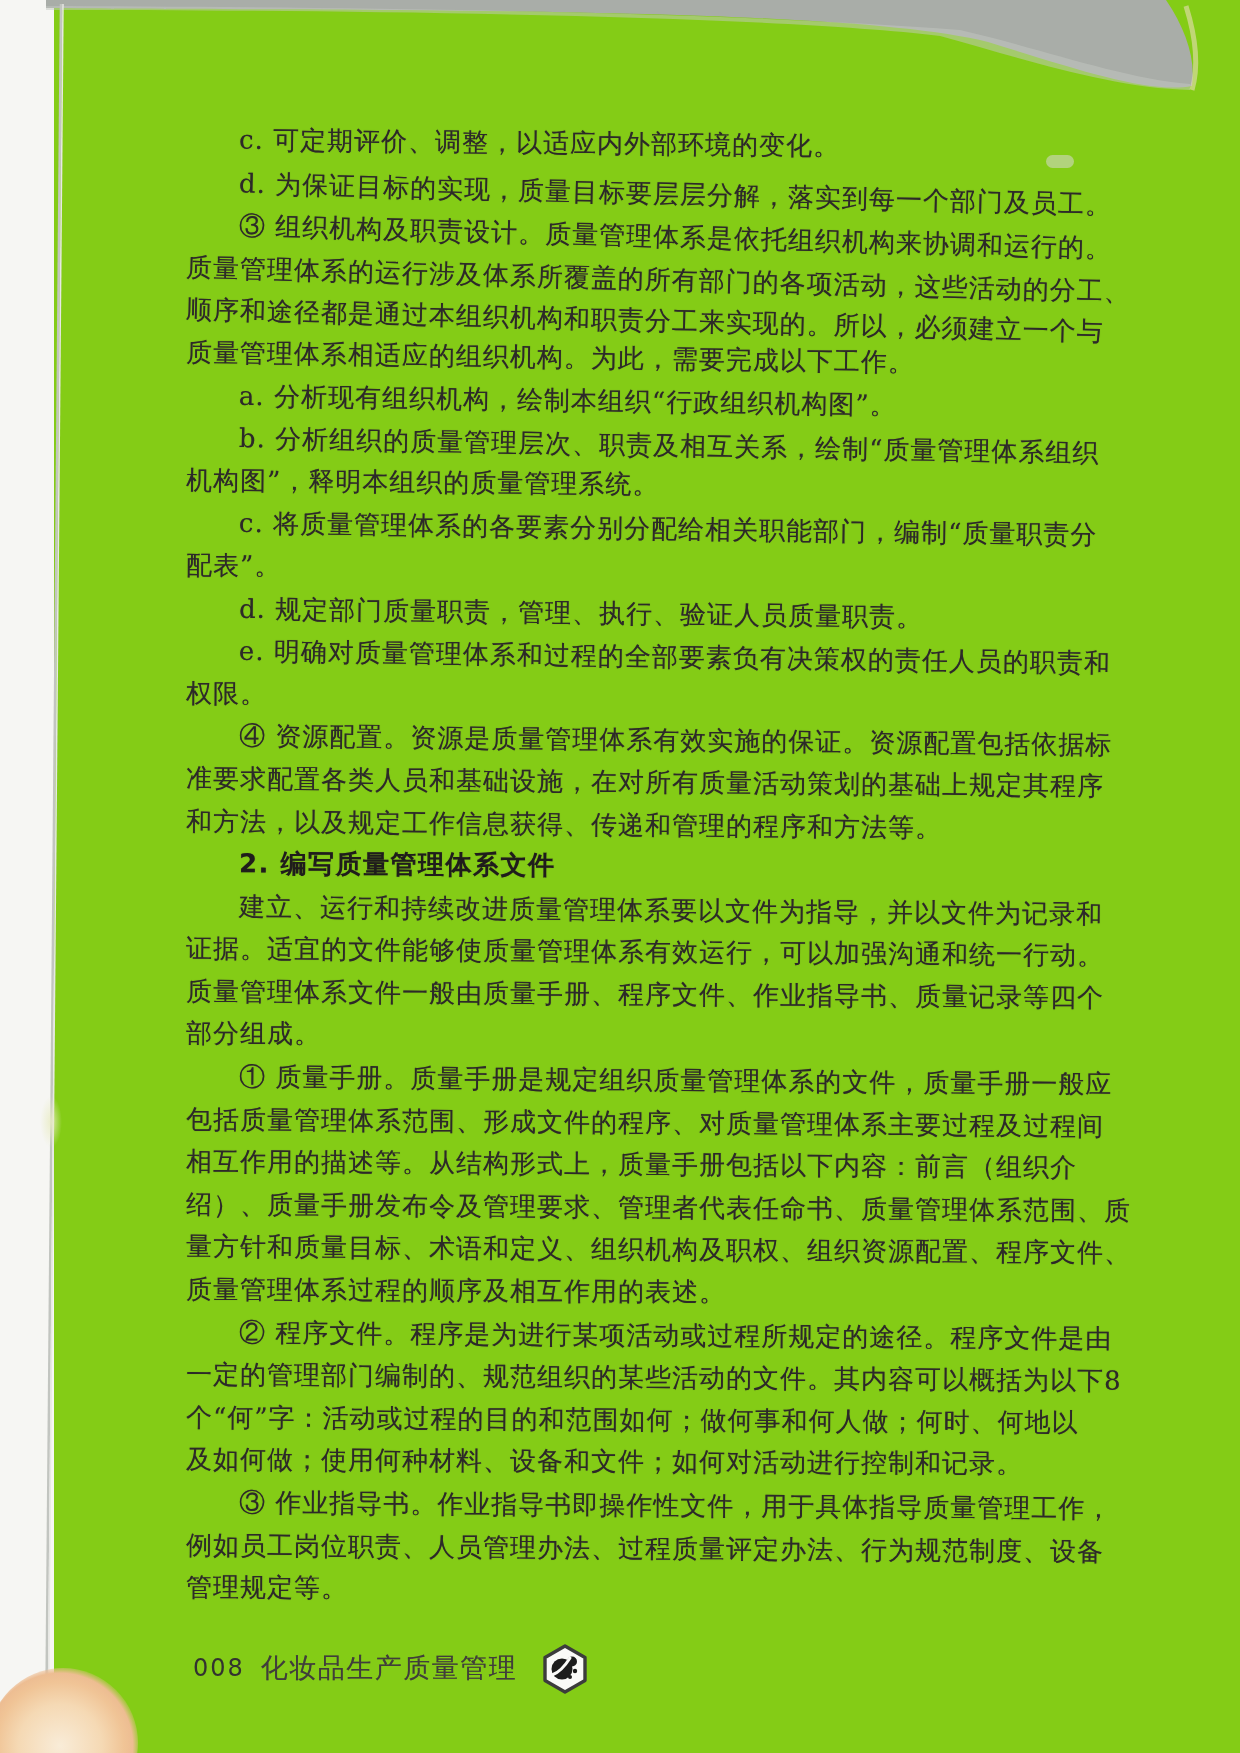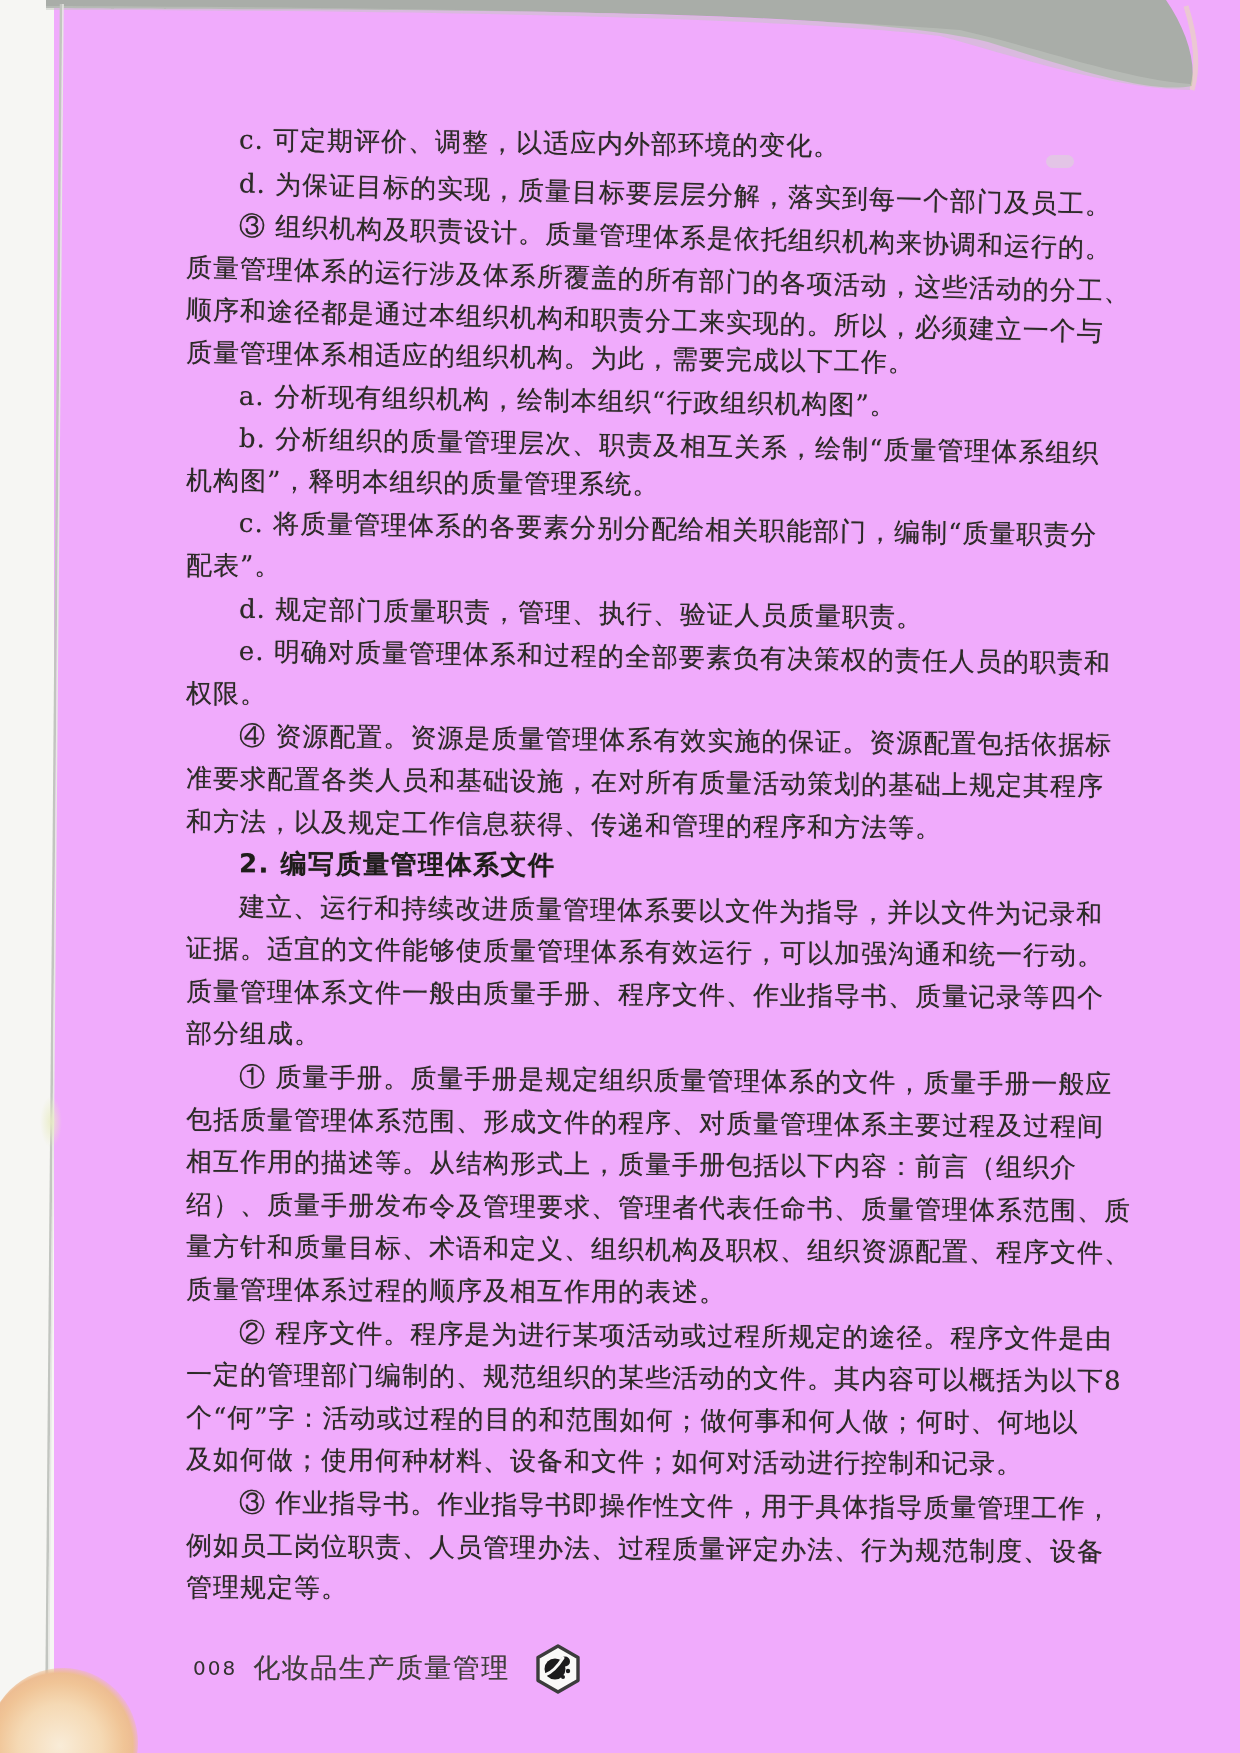--- a/index.html
+++ b/index.html
@@ -1,19 +1,19 @@
 <!DOCTYPE html>
 <html><head>
 <meta charset="utf-8">
 <style>
   html,body{margin:0;padding:0;background:#ffffff;}
   .stage{
     position:relative;
     width:1240px;height:1753px;
-    background:#f0abfc;
+    background:#84cc16;
     overflow:hidden;
     font-family:"DejaVu Serif","Liberation Serif",serif;
   }
   
   .left-strip{
     position:absolute;left:0;top:0;width:54px;height:100%;
     background:#f6f6f3;
   }
   .decor-svg{position:absolute;left:0;top:0;}
   
@@ -34,21 +34,21 @@
     font-weight:bold;color:#1f1d1b;letter-spacing:1.5px;
   }
   
   .footer{
     position:absolute;left:193px;top:1641px;
     display:flex;align-items:center;
     font-family:"DejaVu Sans","Liberation Sans",sans-serif;
     color:#3a3936;
   }
   .page-num{
-    font-size:20px;letter-spacing:2px;color:#333230;
+    font-size:24px;letter-spacing:2px;color:#333230;
   }
   .book-title{
     margin-left:16px;font-size:27px;letter-spacing:1.5px;color:#403e3b;
     text-shadow:0 0 0.6px rgba(70,62,55,0.5);
   }
   .logo-wrap{margin-left:24px;position:relative;top:3px;}
   
   .fingertip{
     position:absolute;left:-12px;top:1668px;width:150px;height:150px;
     background:radial-gradient(circle at 48% 52%,

